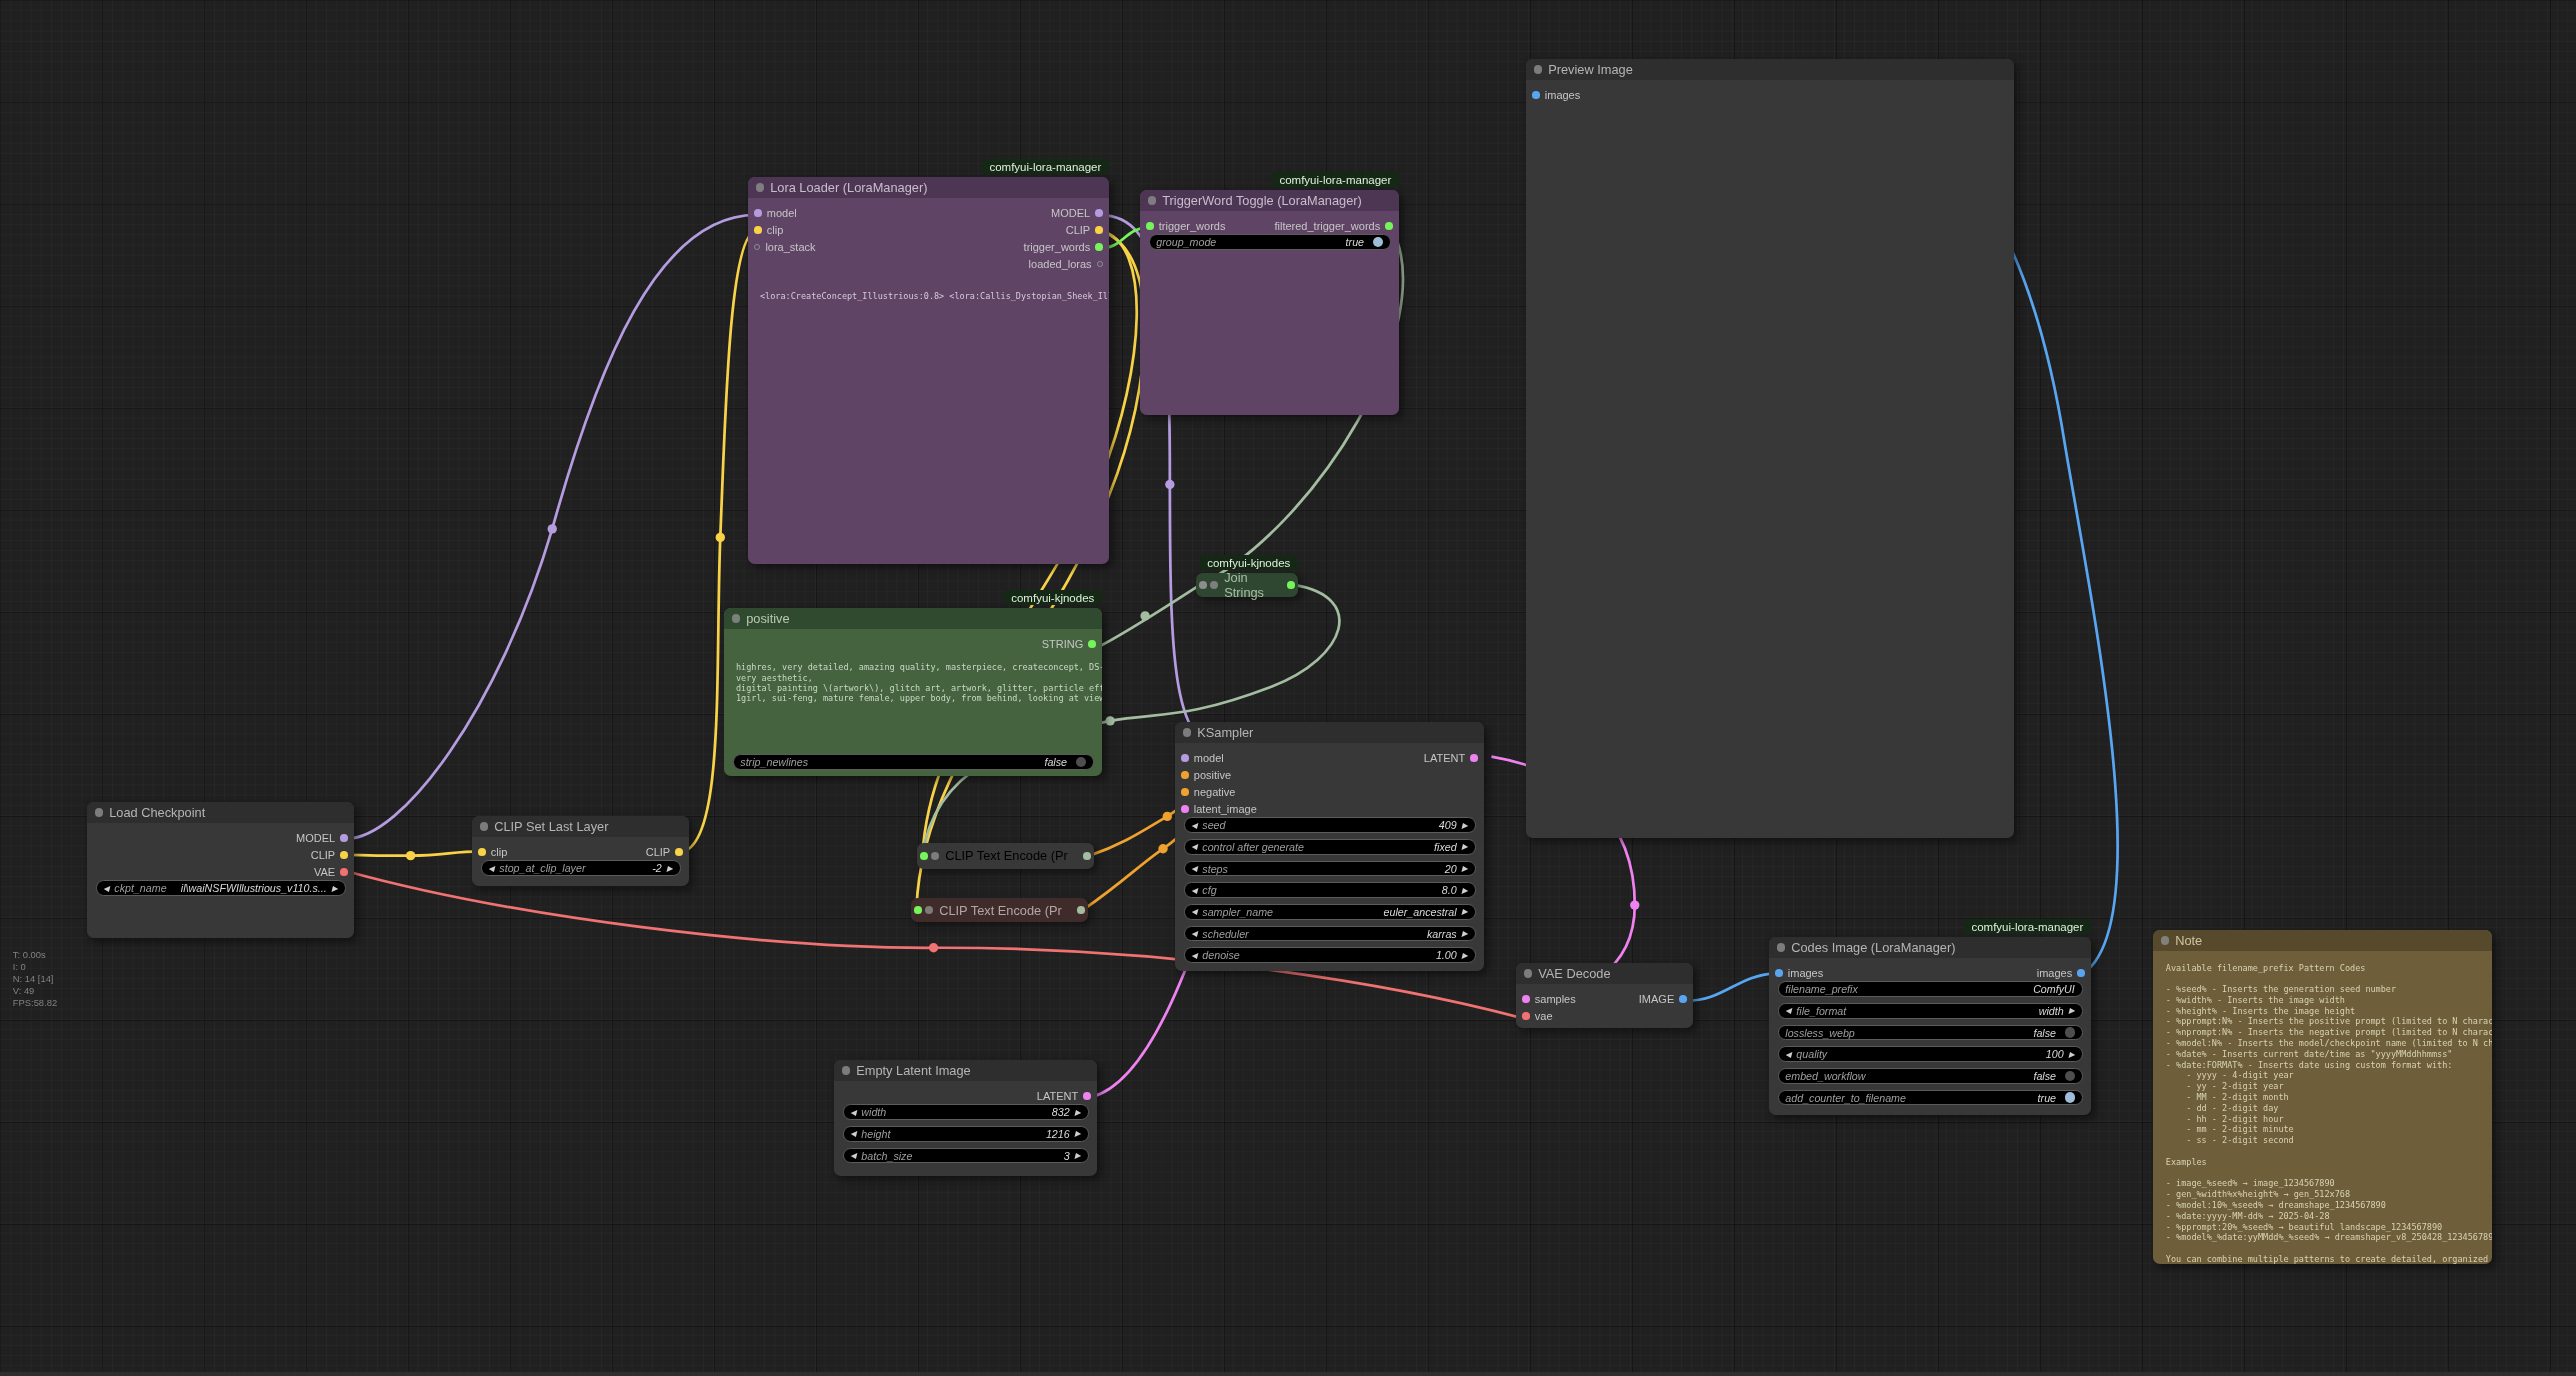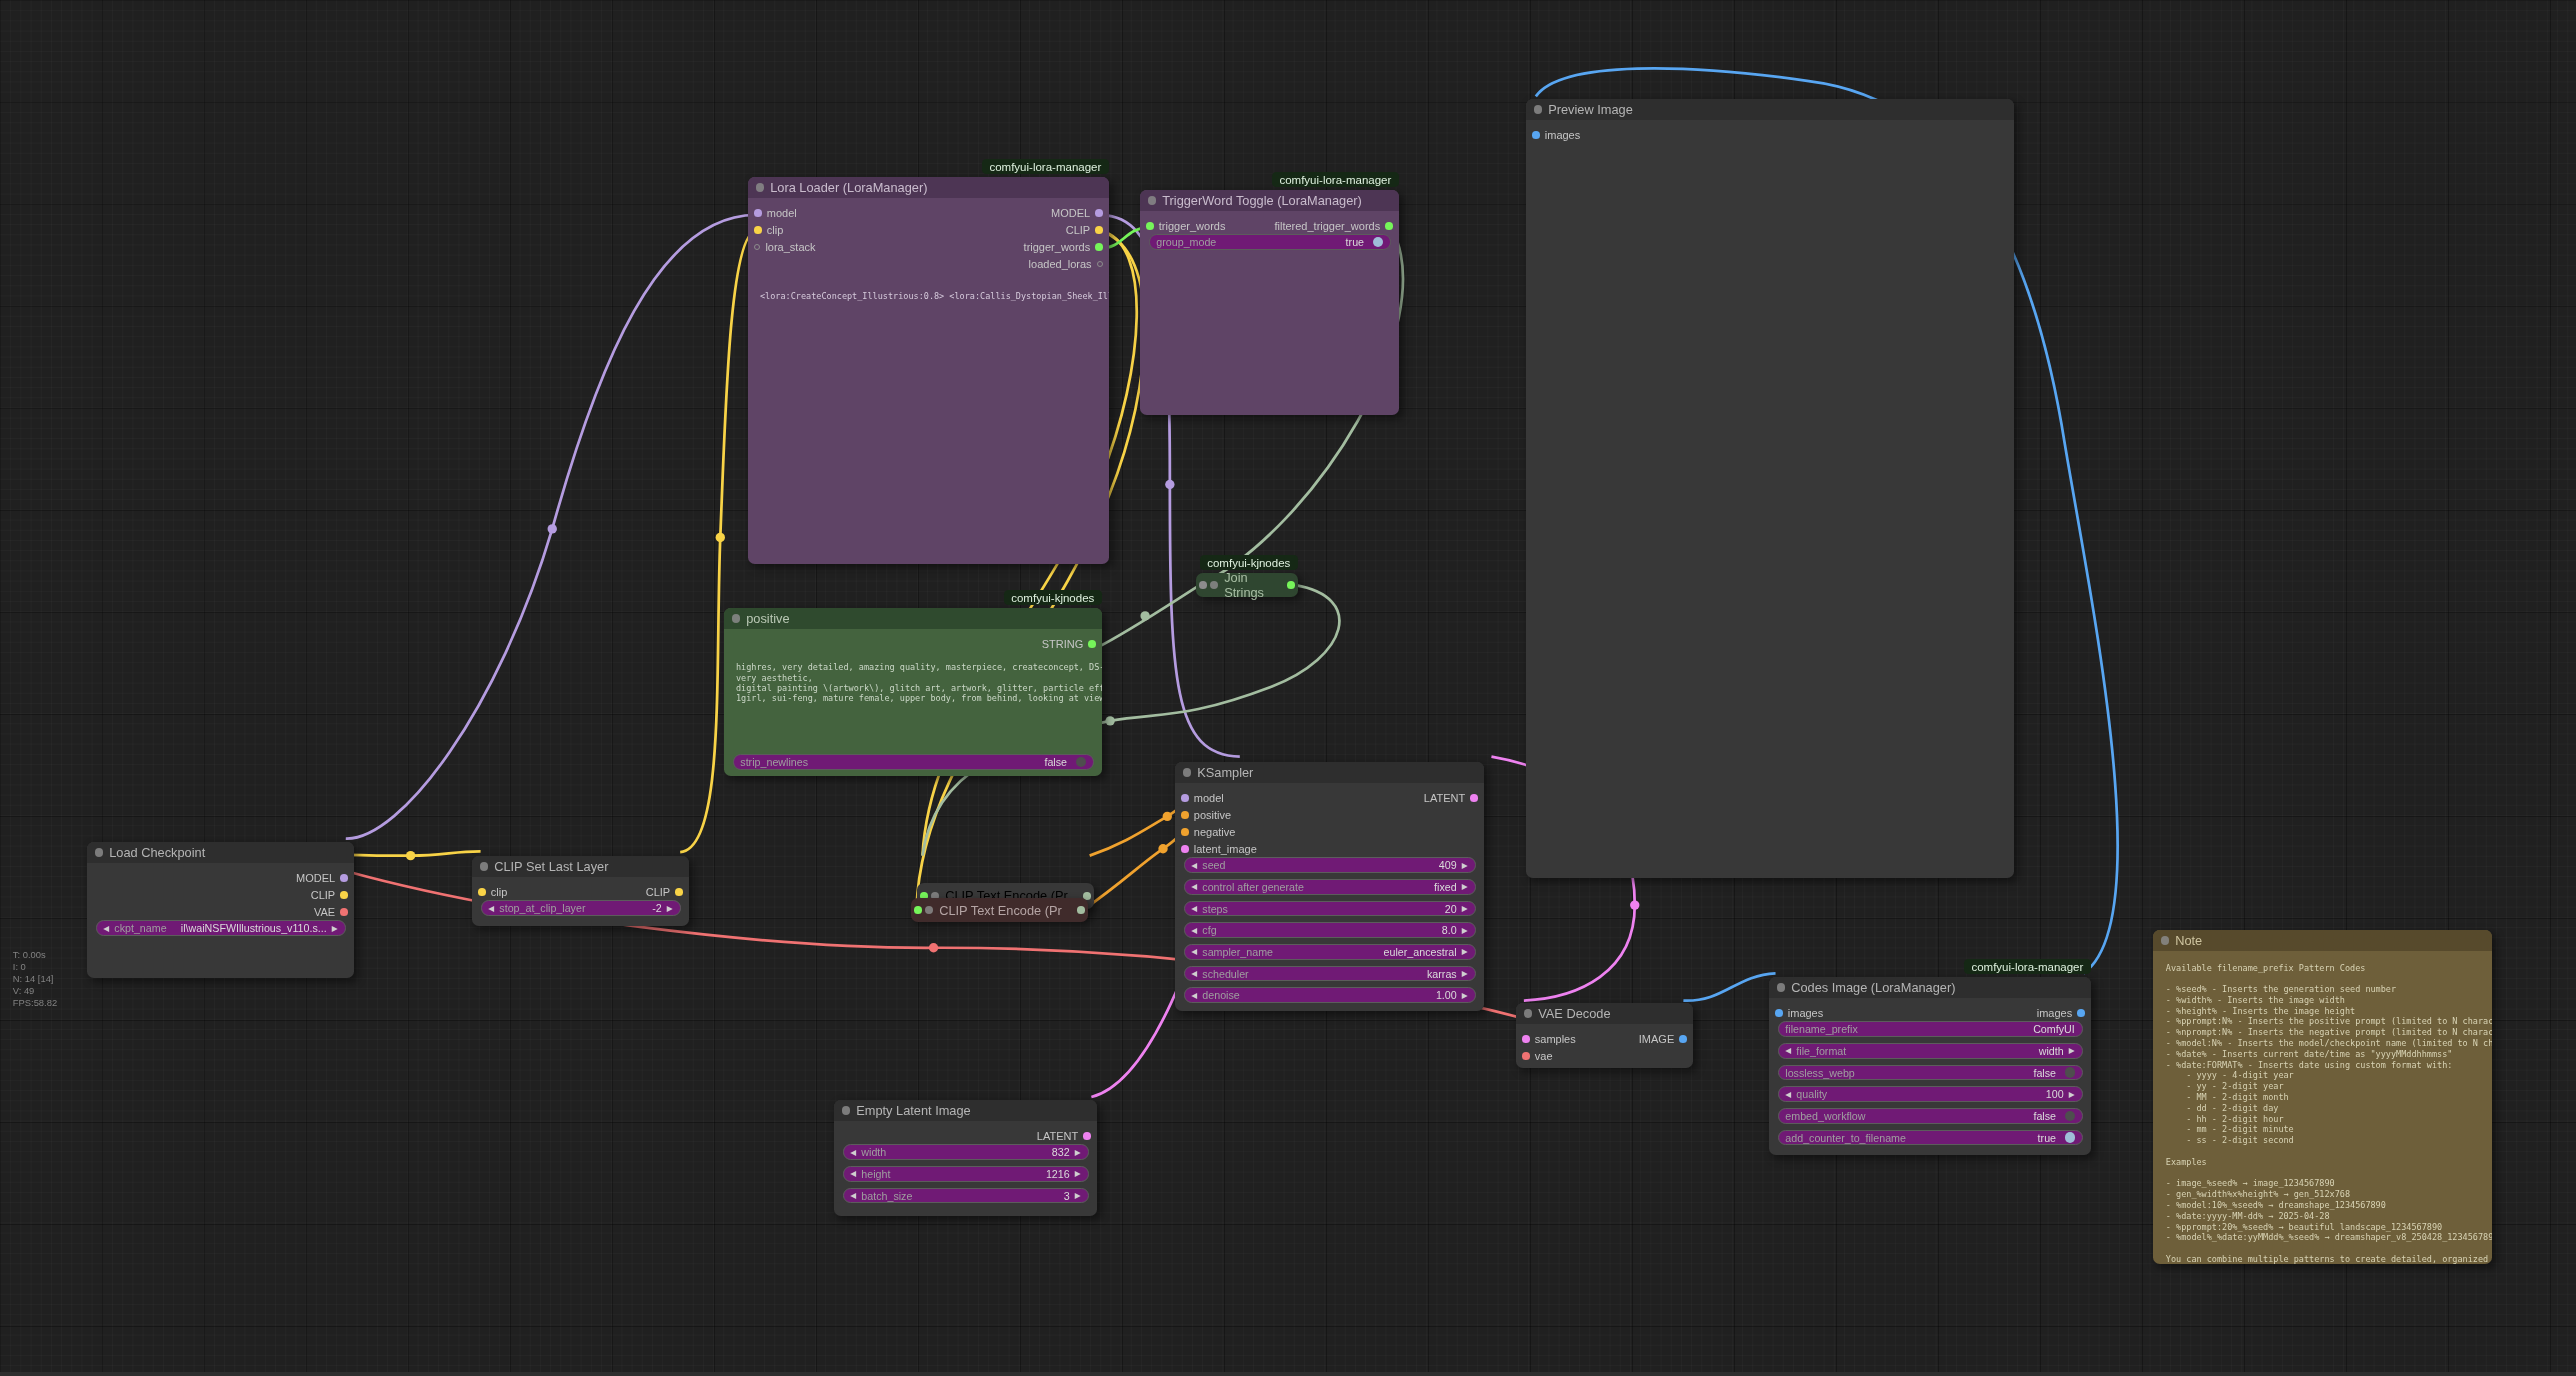--- a/index.html
+++ b/index.html
@@ -13,37 +13,37 @@
       linear-gradient(90deg, rgba(255,255,255,.022) 0.9px, transparent 0.9px);
     background-size:102px 102px,102px 102px,10.2px 10.2px,10.2px 10.2px;
     font-family:"Liberation Sans",sans-serif;
   }
   #wires{position:absolute;left:0;top:0;z-index:1;}
   .node{position:absolute;z-index:2;border-radius:6.8px;box-shadow:3.4px 3.4px 8.5px rgba(0,0,0,.45);
         display:flex;flex-direction:column;box-sizing:border-box;}
   .titlebar{height:20.5px;flex:none;display:flex;align-items:center;gap:6px;padding:0 7.7px;
             border-radius:6.8px 6.8px 0 0;font-size:12.8px;white-space:nowrap;overflow:hidden;}
   .tdot{width:8.5px;height:8.5px;border-radius:50%;background:#8a8a8a;flex:none;opacity:.85;}
-  .standard{background:#383838;margin-top:40px;}   .standard .titlebar{background:#2e2e2e;color:#b5b5b5;}
+  .standard{background:#383838;}   .standard .titlebar{background:#2e2e2e;color:#b5b5b5;}
   .purple{background:#5f4466;}     .purple .titlebar{background:#4d3554;color:#c9bccd;}
   .green{background:#44633e;}      .green .titlebar{background:#2f4a2e;color:#bac8b5;}
   .green-dark{background:#2f4630;color:#a9bfa5;}
   .maroon{background:#402b2b;color:#b5a5a5;}
   .note-theme{background:#6e5f3a;} .note-theme .titlebar{background:#574a2c;color:#cfc5a0;}
   .collapsed{flex-direction:row;align-items:center;padding:0 13.7px;gap:6px;font-size:12.8px;border-radius:6.8px;}
   .edge-dot{position:absolute;width:7.7px;height:7.7px;border-radius:50%;top:50%;margin-top:-3.8px;}
   .edge-dot.l{left:3.4px;} .edge-dot.r{right:3.4px;}
   .rows{padding-top:6.8px;}
   .row{display:flex;align-items:center;height:17px;padding:0 6px;font-size:11px;color:#c6c6c6;gap:5.1px;}
   .slot-dot{width:7.7px;height:7.7px;border-radius:50%;flex:none;}
   .slot-dot.ring{width:4.3px;height:4.3px;background:transparent;border:1.7px solid #8c8c8c;}
   .outgrp{margin-left:auto;display:flex;align-items:center;gap:5.1px;}
-  .widget{height:13.7px;flex:none;border-radius:7.7px;background:#701a75;border:0.9px solid #5c5c5c;
+  .widget{height:13.7px;flex:none;border-radius:7.7px;background:#000000;border:0.9px solid #5c5c5c;
           display:flex;align-items:center;font-size:10.7px;margin:0 8.5px 6px;padding:0 6.8px;
-          color:#9f9f9f;gap:5.1px;white-space:nowrap;overflow:hidden;}
+          color:#9f9f9f;gap:5.1px;white-space:nowrap;overflow:hidden;font-style:italic;}
   .wval{margin-left:auto;color:#dadada;}
   .warrow{color:#cfcfcf;font-size:7.7px;flex:none;}
   .toggle-dot{width:10.2px;height:10.2px;border-radius:50%;flex:none;margin-left:3.4px;}
   .toggle-dot.on{background:#9fbdd8;} .toggle-dot.off{background:#4e4e4e;}
   .badge{position:absolute;top:-18px;right:0;background:#152815;color:#def0de;font-size:11.5px;
          padding:1.7px 7.7px;border-radius:4.3px;white-space:nowrap;z-index:3;}
   .pre{font-family:"DejaVu Sans Mono",monospace;font-size:8.5px;line-height:10.2px;
        white-space:pre;overflow:hidden;margin:0;}
   .prompt-text{color:#ccd8c8;padding:10.2px 0 0 12px;flex:1;}
   .lora-text{color:#d6cbdc;padding:19px 0 0 12px;}

